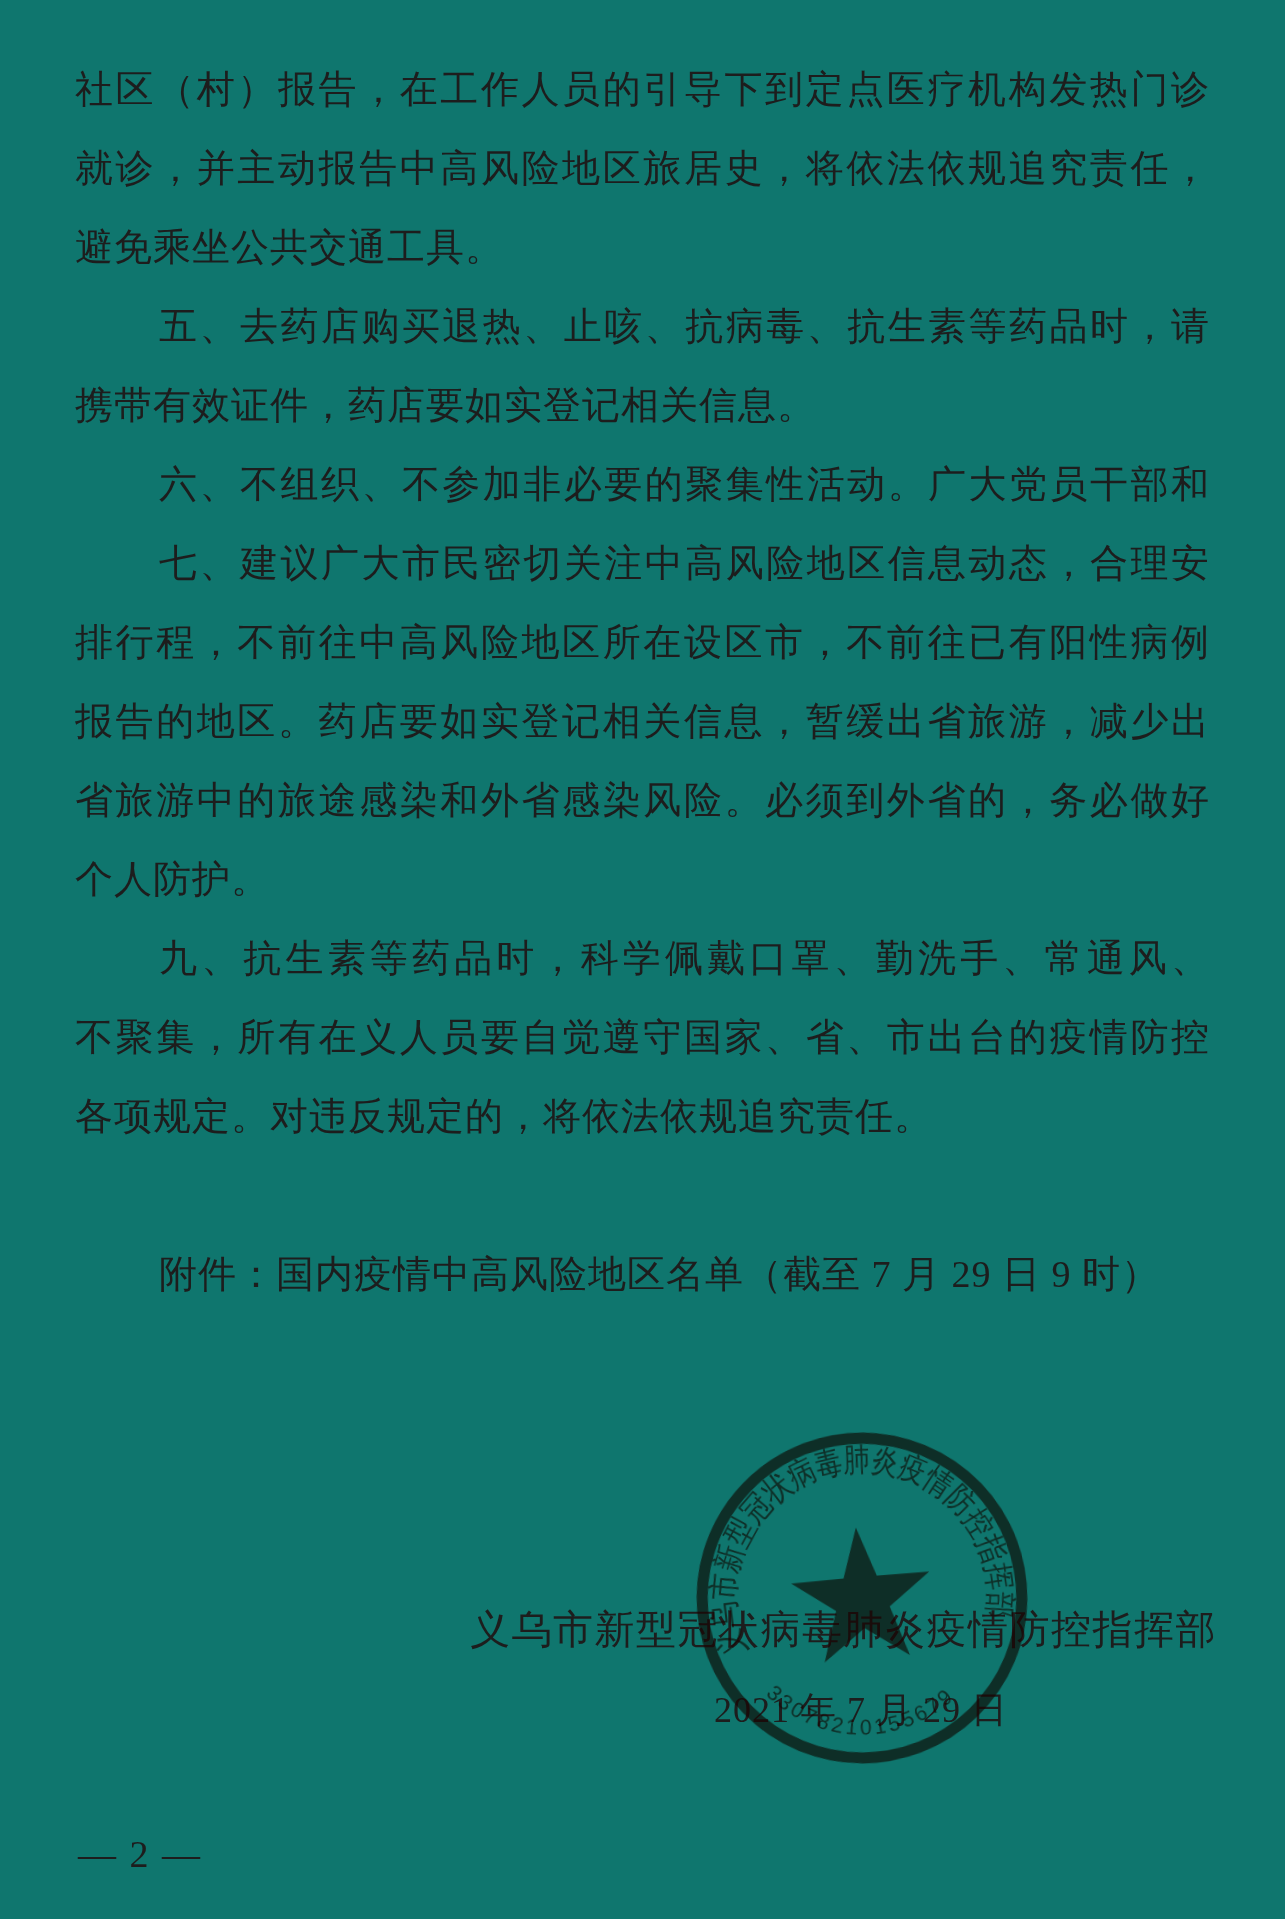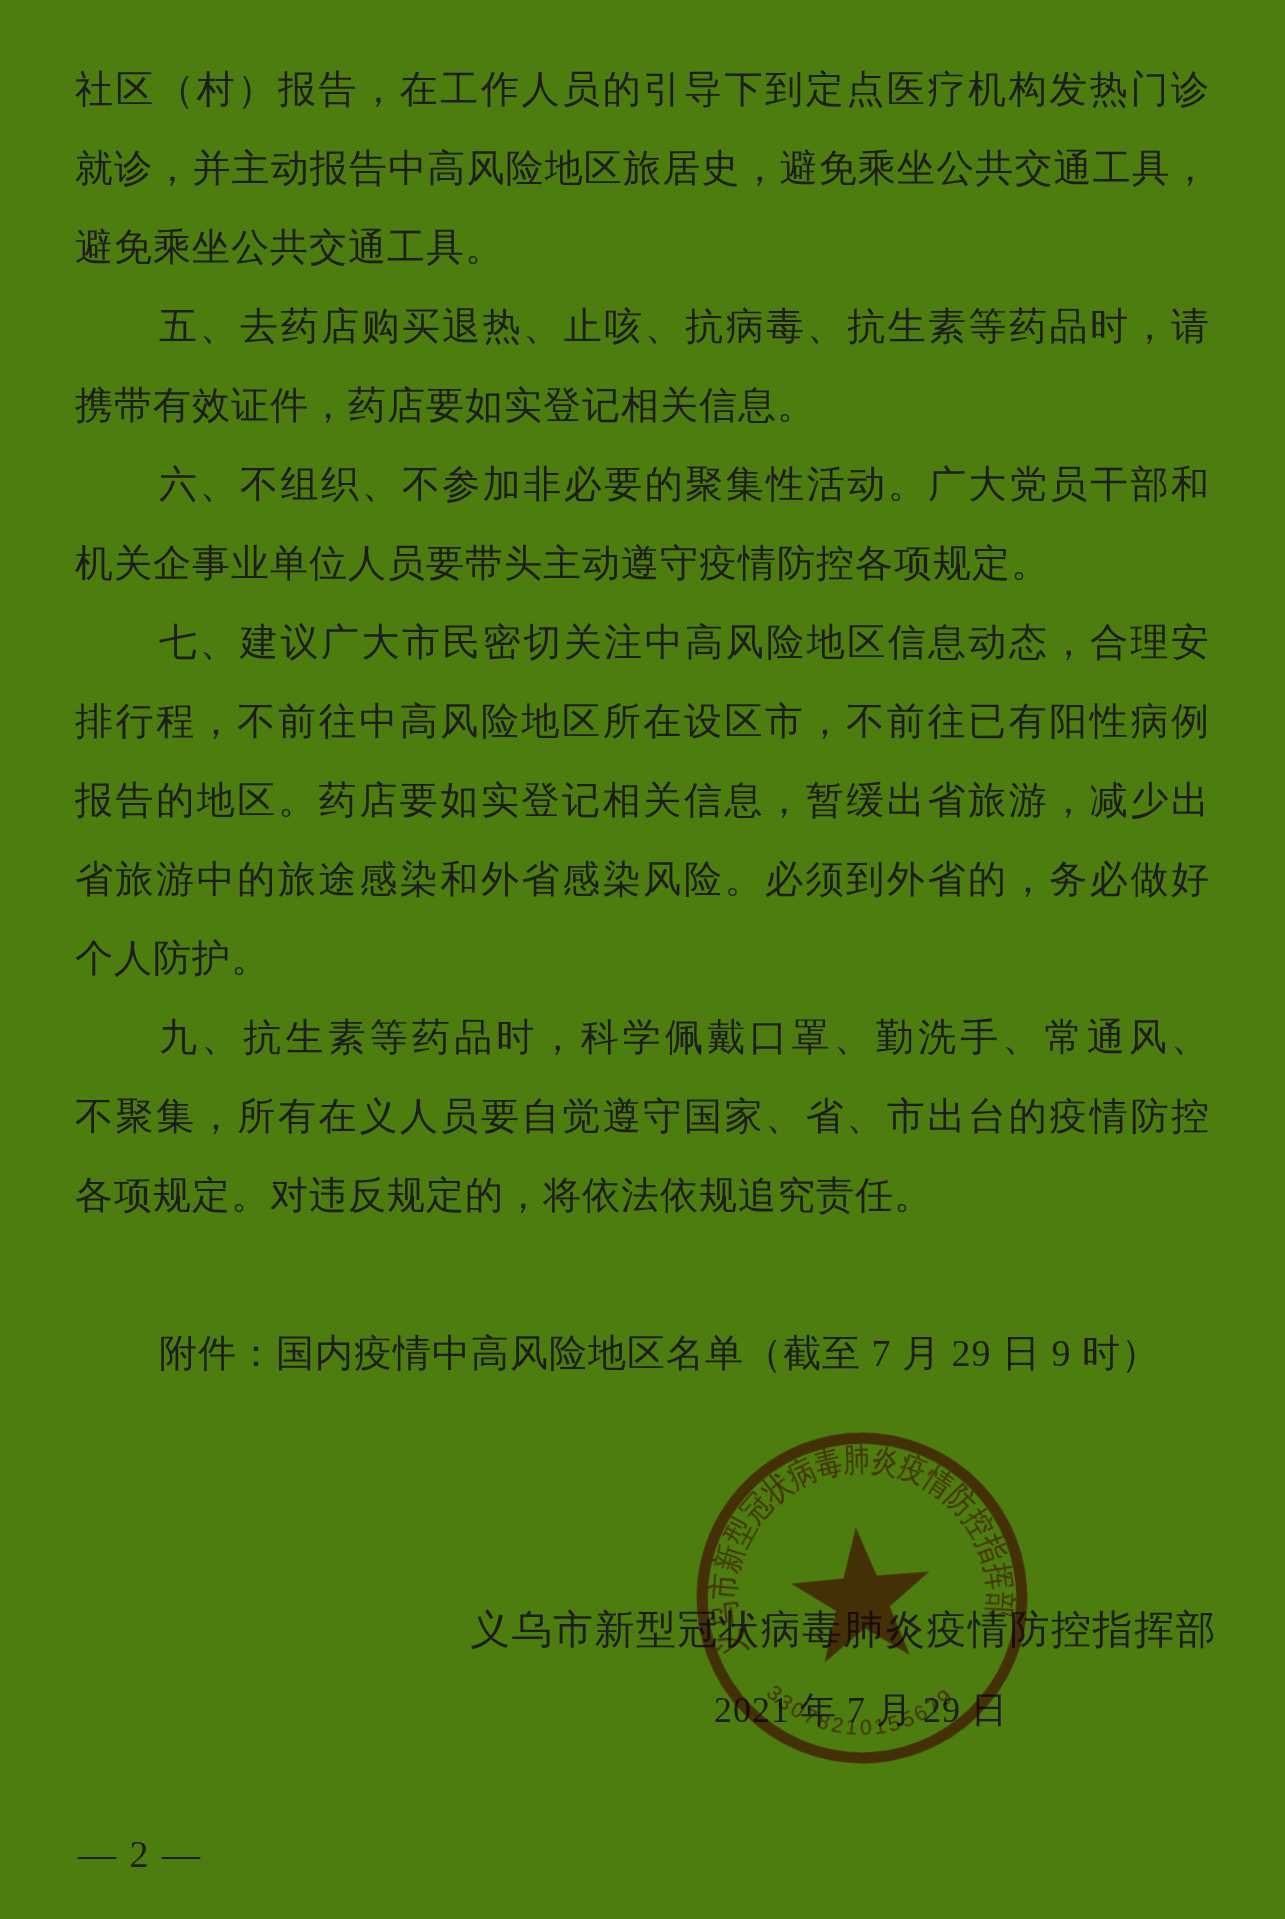--- a/index.html
+++ b/index.html
@@ -1,20 +1,20 @@
 <!DOCTYPE html>
 <html><head>
 <meta charset="utf-8">
 <style>
   html,body { margin:0; padding:0; background:#e9e9e9; }
   .page {
     position:relative;
     width:1285px; height:1919px;
     margin:0 auto;
-    background:#4d7c0f;
+    background:#0f766e;
     overflow:hidden;
     font-family:"Liberation Serif","DejaVu Serif",serif;
     color:#1d1d1d;
   }
   .body-text {
     position:absolute;
     left:75px; top:50px;
     width:1135px;
   }
   .line {
@@ -61,26 +61,25 @@
     filter:blur(0.4px);
   }
 </style>
 </head>
 <body>
 
 <div class="page">
 
   <div class="body-text">
       <div class="line justify">社区（村）报告，在工作人员的引导下到定点医疗机构发热门诊</div>
-      <div class="line justify">就诊，并主动报告中高风险地区旅居史，避免乘坐公共交通工具，</div>
+      <div class="line justify">就诊，并主动报告中高风险地区旅居史，将依法依规追究责任，</div>
       <div class="line nojustify">避免乘坐公共交通工具。</div>
       <div class="line justify indent">五、去药店购买退热、止咳、抗病毒、抗生素等药品时，请</div>
       <div class="line nojustify">携带有效证件，药店要如实登记相关信息。</div>
       <div class="line justify indent">六、不组织、不参加非必要的聚集性活动。广大党员干部和</div>
-      <div class="line nojustify">机关企事业单位人员要带头主动遵守疫情防控各项规定。</div>
       <div class="line justify indent">七、建议广大市民密切关注中高风险地区信息动态，合理安</div>
       <div class="line justify">排行程，不前往中高风险地区所在设区市，不前往已有阳性病例</div>
       <div class="line justify">报告的地区。药店要如实登记相关信息，暂缓出省旅游，减少出</div>
       <div class="line justify">省旅游中的旅途感染和外省感染风险。必须到外省的，务必做好</div>
       <div class="line nojustify">个人防护。</div>
       <div class="line justify indent">九、抗生素等药品时，科学佩戴口罩、勤洗手、常通风、</div>
       <div class="line justify">不聚集，所有在义人员要自觉遵守国家、省、市出台的疫情防控</div>
       <div class="line nojustify">各项规定。对违反规定的，将依法依规追究责任。</div>
       <div class="line nojustify">&nbsp;</div>
       <div class="line nojustify indent">附件：国内疫情中高风险地区名单（截至 7 月 29 日 9 时）</div>

